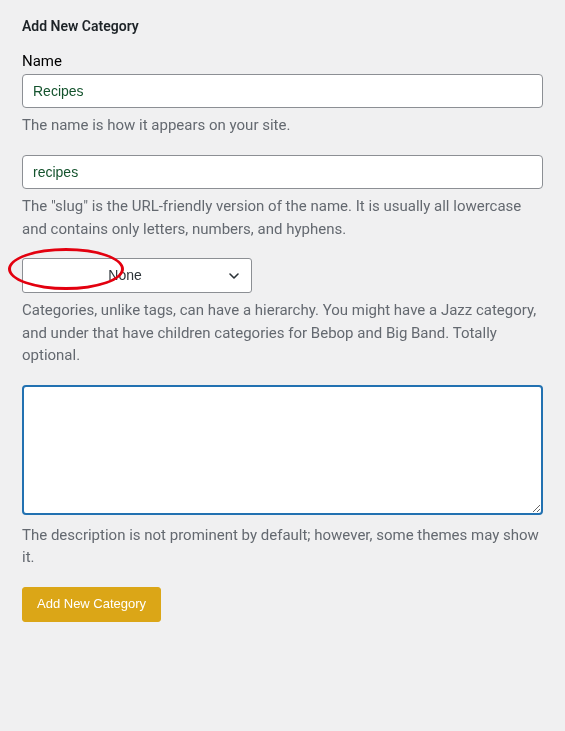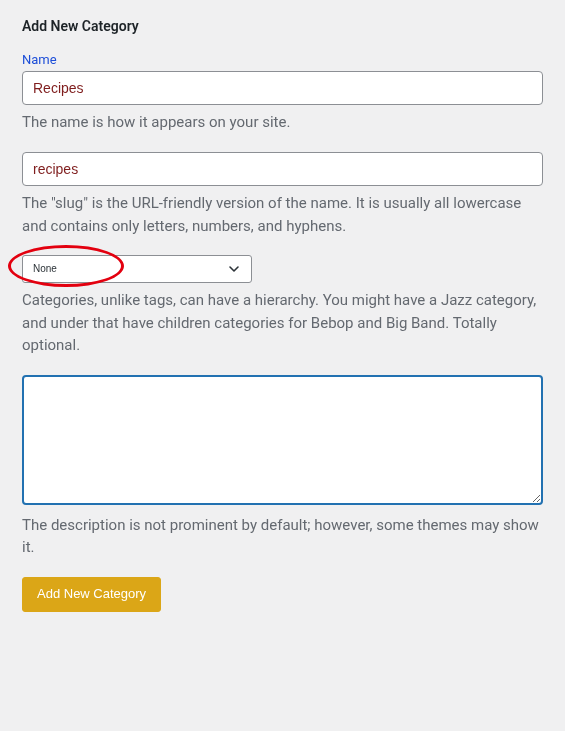--- a/index.html
+++ b/index.html
@@ -15,65 +15,66 @@
       font-size: 14px;
       font-weight: 600;
       margin-bottom: 18px;
       color: #1d2327;
     }
     .form-field {
       margin-bottom: 18px;
     }
     label.field-label {
       display: block;
-      font-size: 13px;
-      color: #1d4ed8;
+      font-size: 15px;
+      color: #000000;
       margin-bottom: 4px;
       font-weight: 400;
     }
     input[type="text"] {
       width: 100%;
       padding: 5px 10px;
       font-size: 14px;
       line-height: 1.6;
       border: 1px solid #8c8f94;
       border-radius: 4px;
       background: #fff;
-      color: #7f1d1d;
+      color: #14532d;
       box-shadow: 0 0 0 transparent;
     }
     .select-wrap {
       position: relative;
       width: 230px;
       display: inline-block;
     }
     .highlight-ring {
       position: absolute;
       top: -10px;
       left: -14px;
       width: 116px;
       height: 42px;
       border: 3px solid #e3000f;
       border-radius: 50%;
       pointer-events: none;
       z-index: 2;
     }
     select {
       width: 230px;
-      padding: 4px 28px 4px 10px;
-      font-size: 10px;
+      padding: 4px 28px 4px 4px;
+      font-size: 14px;
       line-height: 1.8;
       border: 1px solid #8c8f94;
       border-radius: 3px;
       background: #fff;
       color: #2c3338;
       -webkit-appearance: none;
       -moz-appearance: none;
       appearance: none;
       position: relative;
+      text-align: center;
     }
     .chevron {
       position: absolute;
       right: 10px;
       top: 50%;
       transform: translateY(-50%);
       pointer-events: none;
       z-index: 1;
     }
     .chevron svg { display: block; }

